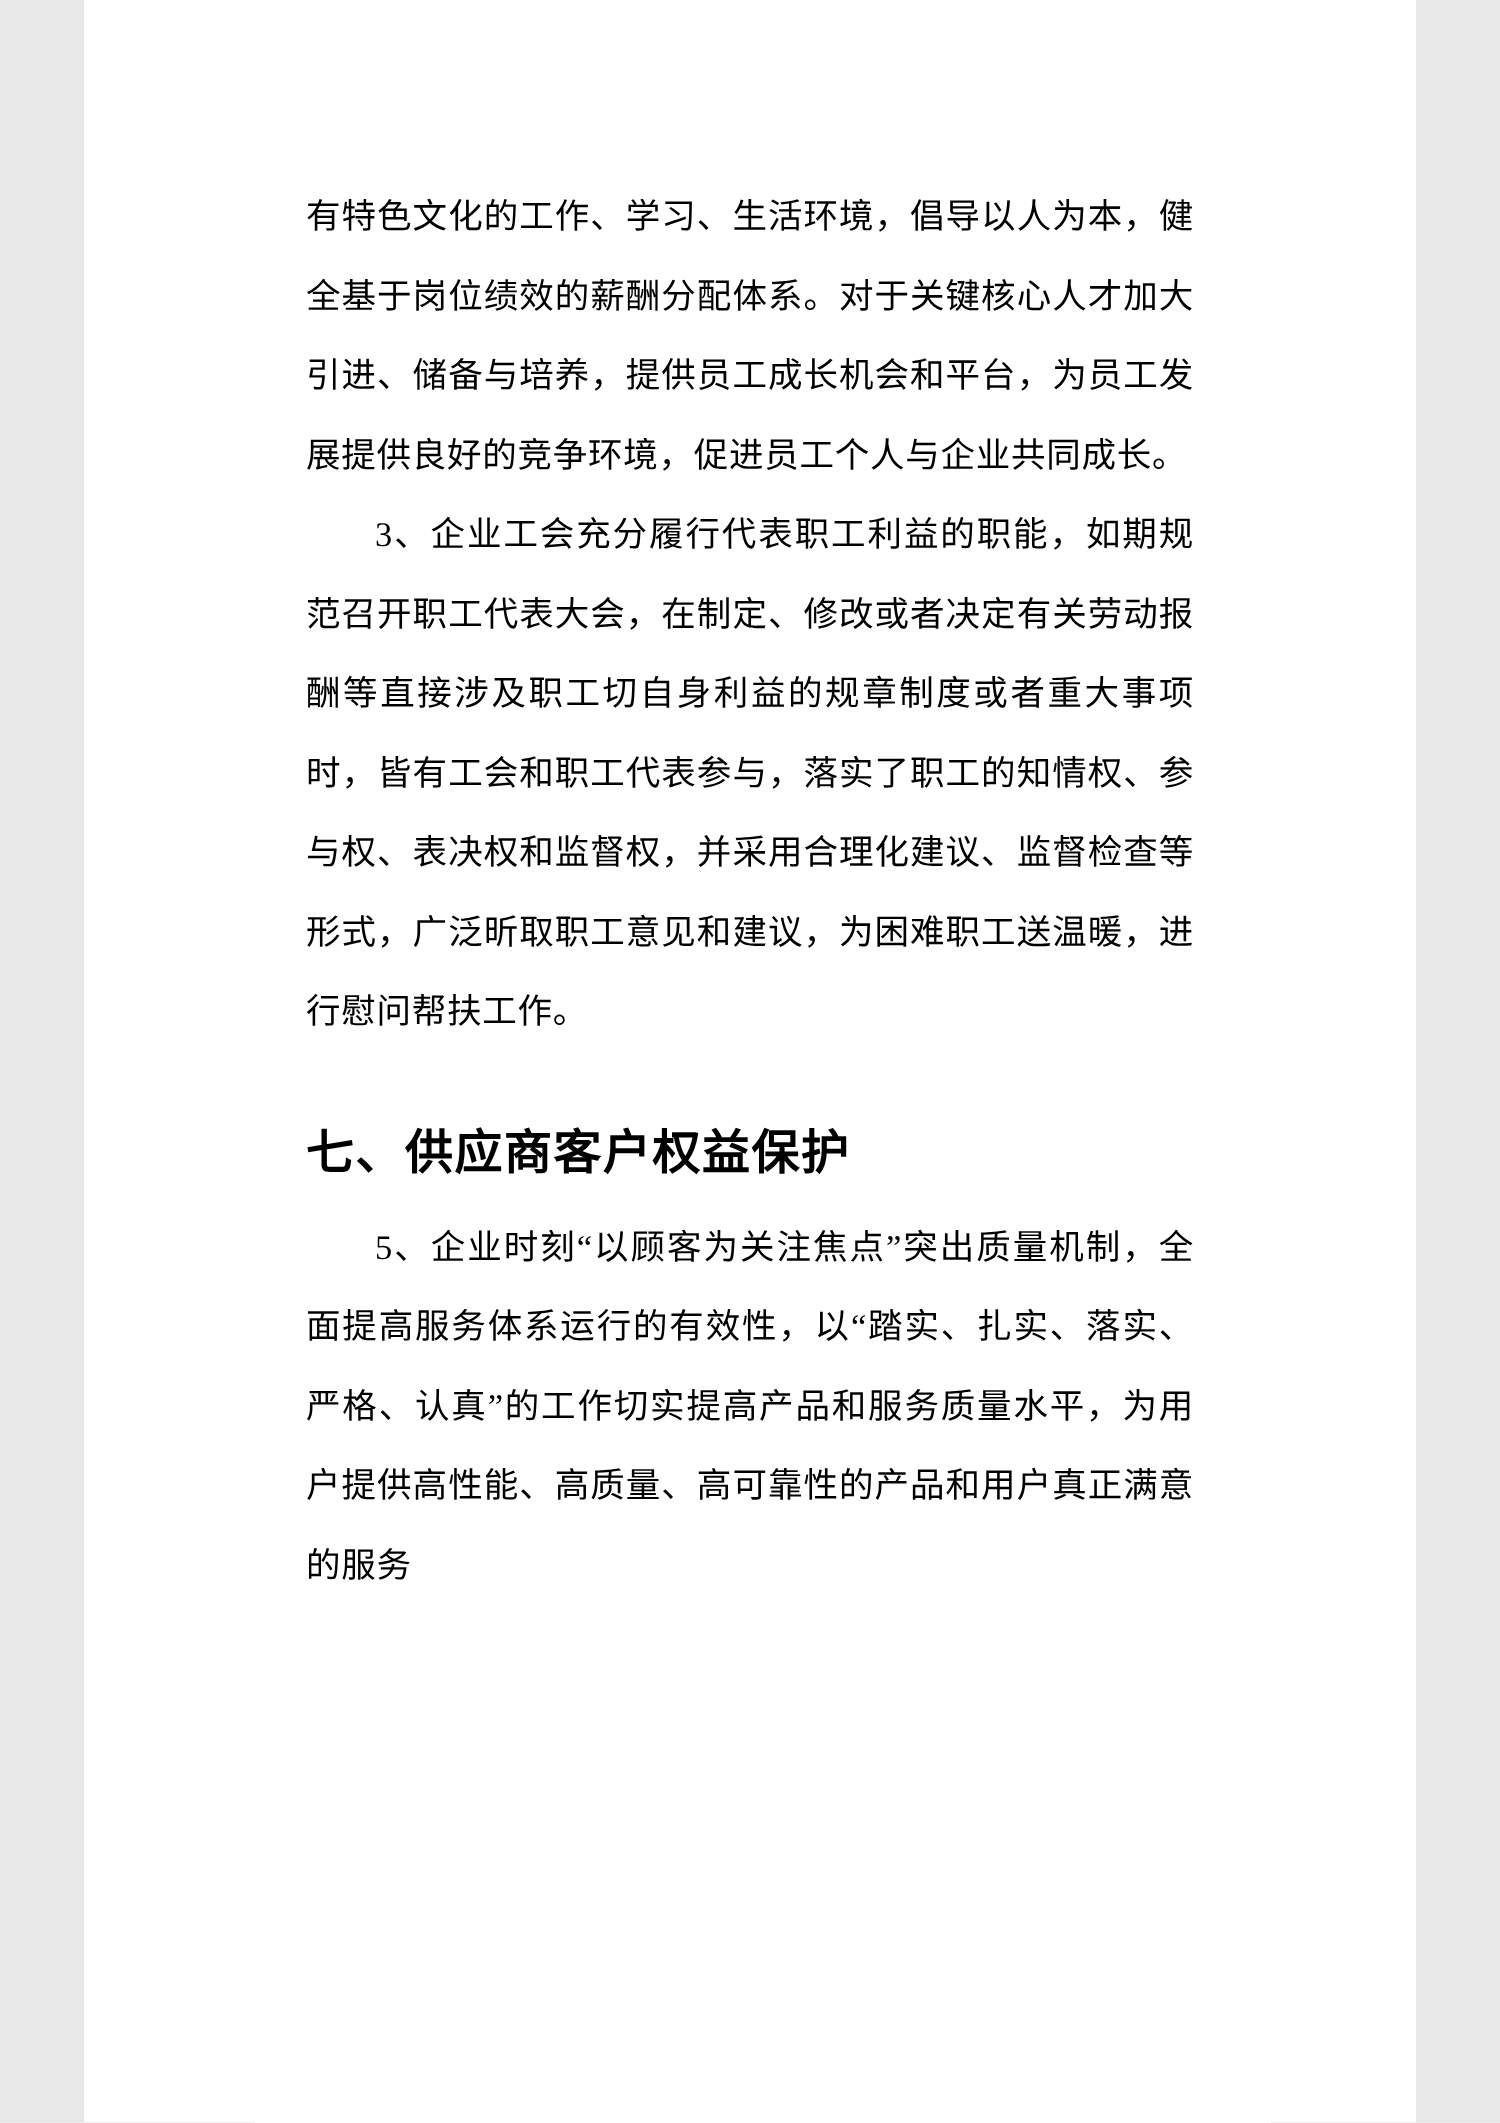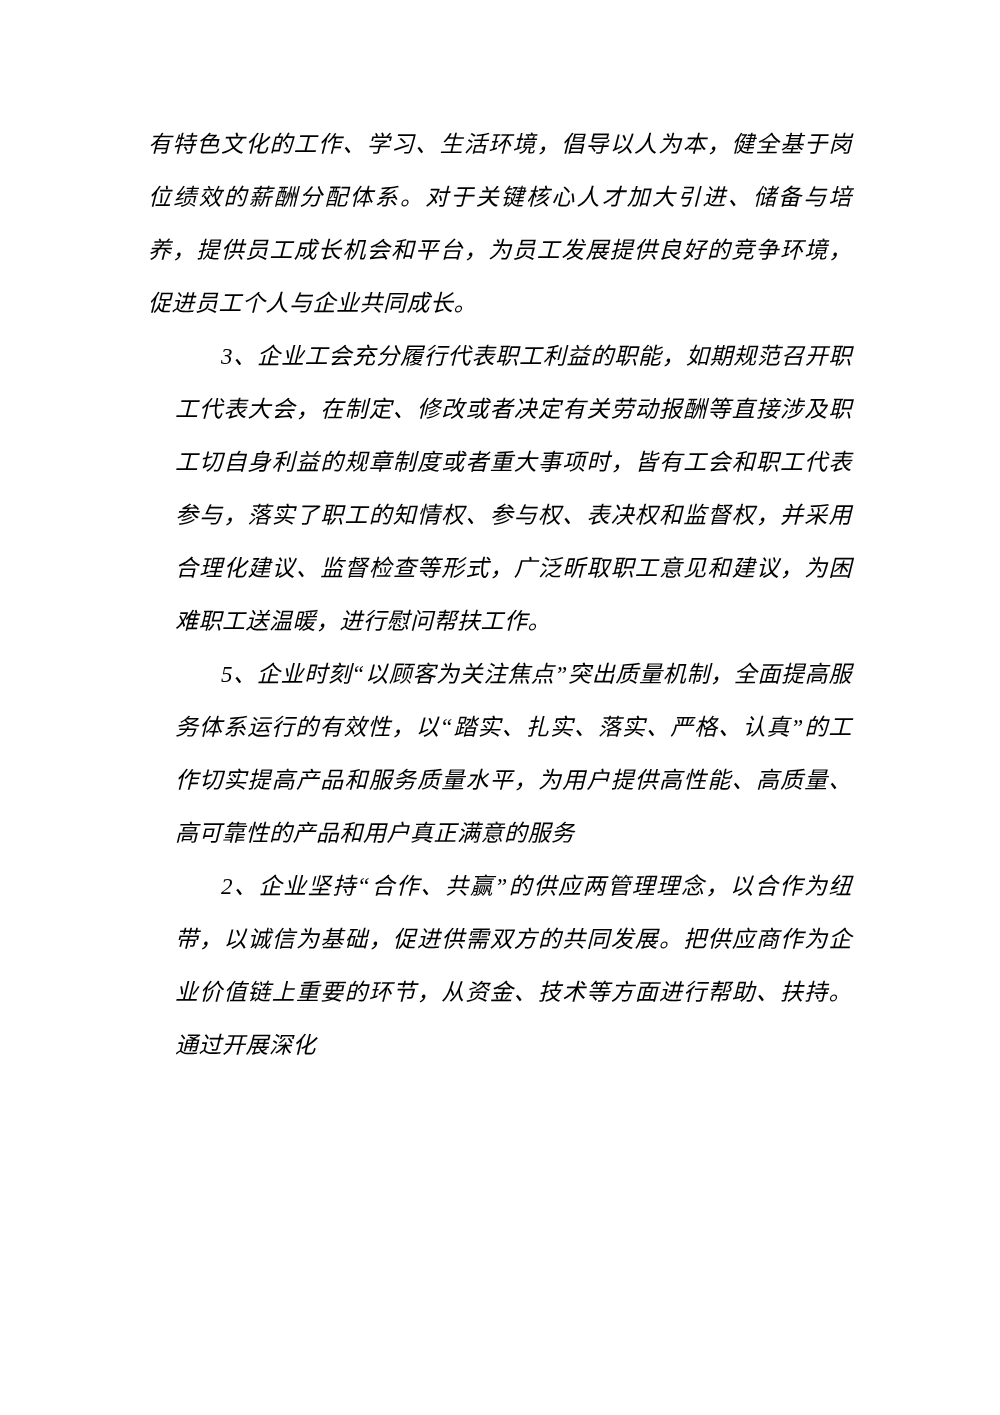--- a/index.html
+++ b/index.html
@@ -2,42 +2,40 @@
 <html lang="zh-CN"><head>
 <meta charset="utf-8">
 <style>
   html, body {
     margin: 0;
     padding: 0;
     background: #e8e8e8;
   }
   .page {
     position: relative;
-    width: 1000px;
+    width: 888px;
     height: 1415px;
     margin: 0 auto;
     background: #ffffff;
     box-sizing: border-box;
     padding: 118px 148px 0 148px;
     overflow: hidden;
     font-family: "Liberation Serif", "DejaVu Serif", serif;
     color: #000000;
-    font-style: italic;
   }
   .body-paragraph {
     margin: 0;
     font-size: 23px;
     line-height: 53px;
     text-align: justify;
     letter-spacing: 0.5px;
     word-break: break-all;
   }
   .body-paragraph.indent {
     text-indent: 2em;
-    margin-left: 27px;
   }
   .section-heading {
     margin: 44px 0 14px 0;
     font-family: "Liberation Sans", "DejaVu Sans", sans-serif;
     font-weight: bold;
     font-size: 32px;
     line-height: 46px;
     text-align: left;
     letter-spacing: 1px;
   }
@@ -45,18 +43,18 @@
 </head>
 <body>
 
 <div class="page">
 
   <p class="body-paragraph">有特色文化的工作、学习、生活环境，倡导以人为本，健全基于岗位绩效的薪酬分配体系。对于关键核心人才加大引进、储备与培养，提供员工成长机会和平台，为员工发展提供良好的竞争环境，促进员工个人与企业共同成长。</p>
 
   <p class="body-paragraph indent">3、企业工会充分履行代表职工利益的职能，如期规范召开职工代表大会，在制定、修改或者决定有关劳动报酬等直接涉及职工切自身利益的规章制度或者重大事项时，皆有工会和职工代表参与，落实了职工的知情权、参与权、表决权和监督权，并采用合理化建议、监督检查等形式，广泛昕取职工意见和建议，为困难职工送温暖，进行慰问帮扶工作。</p>
 
 
+  <h2 class="section-heading">七、供应商客户权益保护</h2>
 
   <p class="body-paragraph indent">5、企业时刻“以顾客为关注焦点”突出质量机制，全面提高服务体系运行的有效性，以“踏实、扎实、落实、严格、认真”的工作切实提高产品和服务质量水平，为用户提供高性能、高质量、高可靠性的产品和用户真正满意的服务</p>
 
-  <p class="body-paragraph indent">2、企业坚持“合作、共赢”的供应两管理理念，以合作为纽带，以诚信为基础，促进供需双方的共同发展。把供应商作为企业价值链上重要的环节，从资金、技术等方面进行帮助、扶持。通过开展深化</p>
 
 </div>
 
 </body></html>

